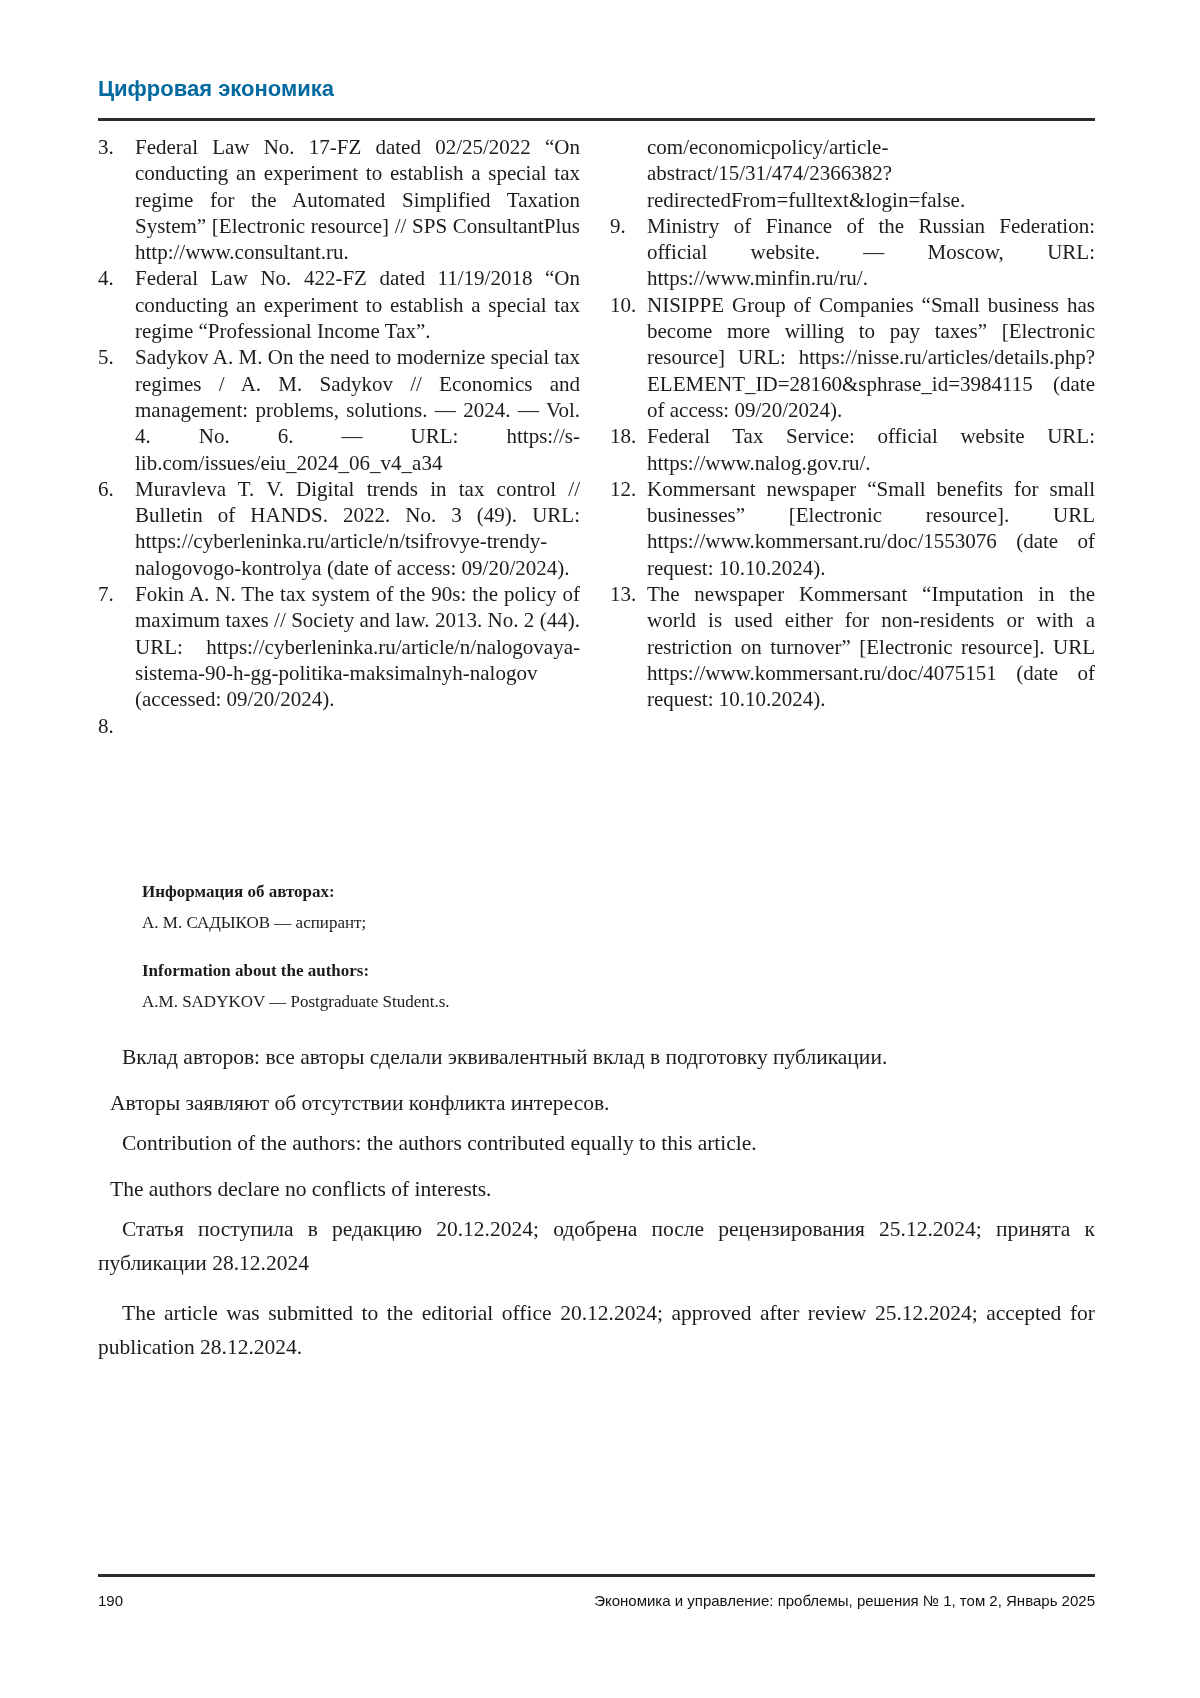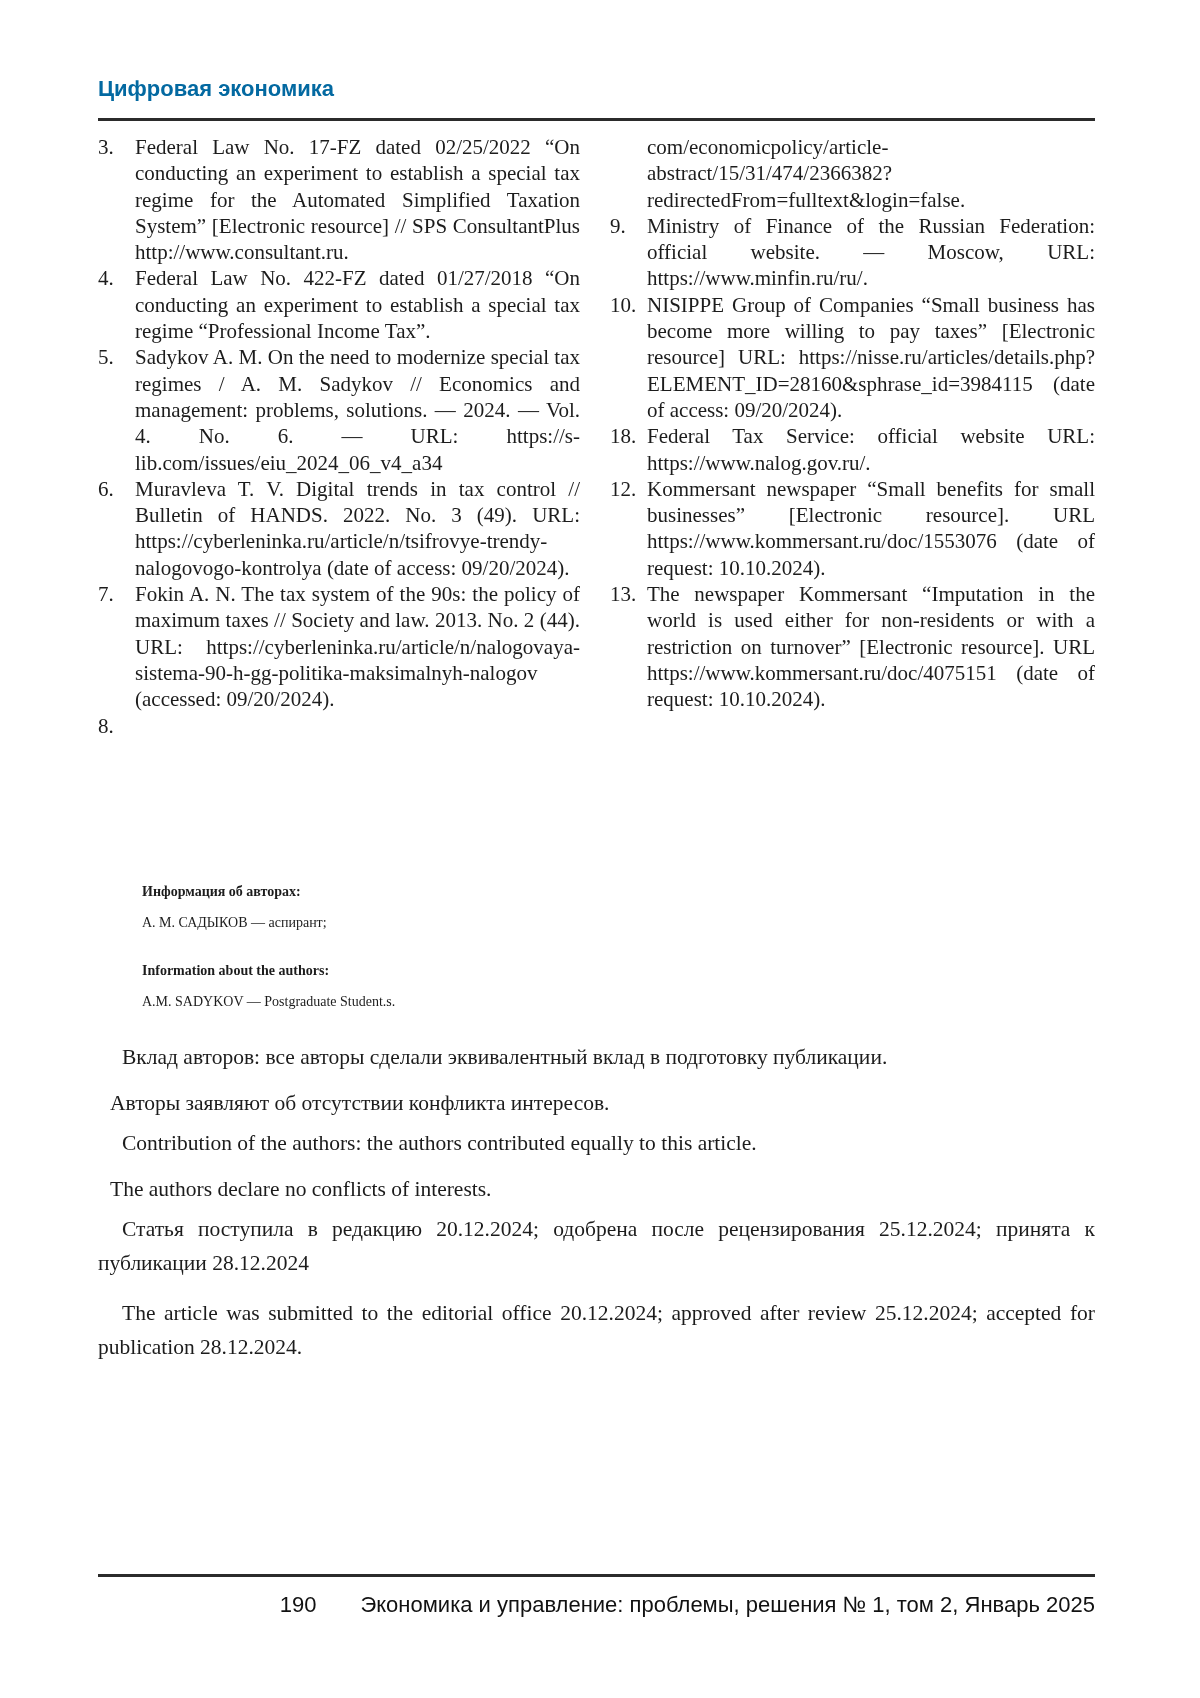--- a/index.html
+++ b/index.html
@@ -30,54 +30,54 @@
   .ref-col-right { width: 485px; }
   .ref {
     position: relative; padding-left: 37px;
     text-align: justify;
     font-size: 21px; line-height: 26.3px;
   }
   .ref-num { position: absolute; left: 0; top: 0; }
   .ref-text { overflow-wrap: anywhere; }
   .authors-block {
     position: absolute; left: 142px; right: 105px;
-    font-size: 14px; line-height: 31px;
+    font-size: 17px; line-height: 31px;
   }
   .authors-block .heading { font-weight: bold; }
   .authors-ru { top: 876px; }
   .authors-en { top: 955px; }
   .para {
     position: absolute; left: 98px; right: 105px;
     font-size: 21.5px; line-height: 34px;
     text-align: justify;
   }
   .para .indent { text-indent: 24px; margin: 0; }
   .para .noindent { text-indent: 0; margin: 12px; }
   .contribution-ru { top: 1040px; }
   .contribution-en { top: 1126px; }
   .dates-ru { top: 1212px; }
   .dates-en { top: 1296px; }
   .footer {
     position: absolute; left: 98px; right: 105px; top: 1592px;
     font-family: "Liberation Sans", sans-serif;
-    font-size: 22px; color: #111111;
-    display: flex; justify-content: flex-end; align-items: baseline; gap: 44px;
+    font-size: 15px; color: #111111;
+    display: flex; justify-content: space-between; align-items: baseline; gap: 44px;
   }
   b { font-weight: normal; }
 </style>
 </head>
 <body>
 
 <div class="doc-header">Цифровая экономика</div>
 <div class="header-rule"></div>
 
 <div class="refs">
   <div class="ref-col-left">
       <div class="ref"><span class="ref-num">3.</span><span class="ref-text">Federal Law No. 17-FZ dated 02/25/2022 “On conducting an experiment to establish a special tax regime for the Automated Simplified Taxation System” [Electronic resource] // SPS ConsultantPlus http://www.consultant.ru.</span></div>
-      <div class="ref"><span class="ref-num">4.</span><span class="ref-text">Federal Law No. 422-FZ dated 01/27/2018 “On conducting an experiment to establish a special tax regime “Professional Income Tax”.</span></div>
+      <div class="ref"><span class="ref-num">4.</span><span class="ref-text">Federal Law No. 422-FZ dated 11/19/2018 “On conducting an experiment to establish a special tax regime “Professional Income Tax”.</span></div>
       <div class="ref"><span class="ref-num">5.</span><span class="ref-text">Sadykov A. M. On the need to modernize special tax regimes / A. M. Sadykov // Economics and management: problems, solutions. — 2024. — Vol. 4. No. 6. — URL: https://s-lib.com/issues/eiu_2024_06_v4_a34</span></div>
       <div class="ref"><span class="ref-num">6.</span><span class="ref-text">Muravleva T. V. Digital trends in tax control // Bulletin of HANDS. 2022. No. 3 (49). URL: https://cyberleninka.ru/article/n/tsifrovye-trendy-nalogovogo-kontrolya (date of access: 09/20/2024).</span></div>
       <div class="ref"><span class="ref-num">7.</span><span class="ref-text">Fokin A. N. The tax system of the 90s: the policy of maximum taxes // Society and law. 2013. No. 2 (44). URL: https://cyberleninka.ru/article/n/nalogovaya-sistema-90-h-gg-politika-maksimalnyh-nalogov (accessed: 09/20/2024).</span></div>
       <div class="ref"><span class="ref-num">8.</span></div>
     </div>
   <div class="ref-col-right">
       <div class="ref"><span class="ref-num"></span><span class="ref-text">com/economicpolicy/article-abstract/15/31/474/2366382?redirectedFrom=fulltext&amp;login=false.</span></div>
       <div class="ref"><span class="ref-num">9.</span><span class="ref-text">Ministry of Finance of the Russian Federation: official website. — Moscow, URL: https://www.minfin.ru/ru/.</span></div>
       <div class="ref"><span class="ref-num">10.</span><span class="ref-text">NISIPPE Group of Companies “Small business has become more willing to pay taxes” [Electronic resource] URL: https://nisse.ru/articles/details.php? ELEMENT_ID=28160&amp;sphrase_id=3984115 (date of access: 09/20/2024).</span></div>
       <div class="ref"><span class="ref-num">18.</span><span class="ref-text">Federal Tax Service: official website URL: https://www.nalog.gov.ru/.</span></div>

